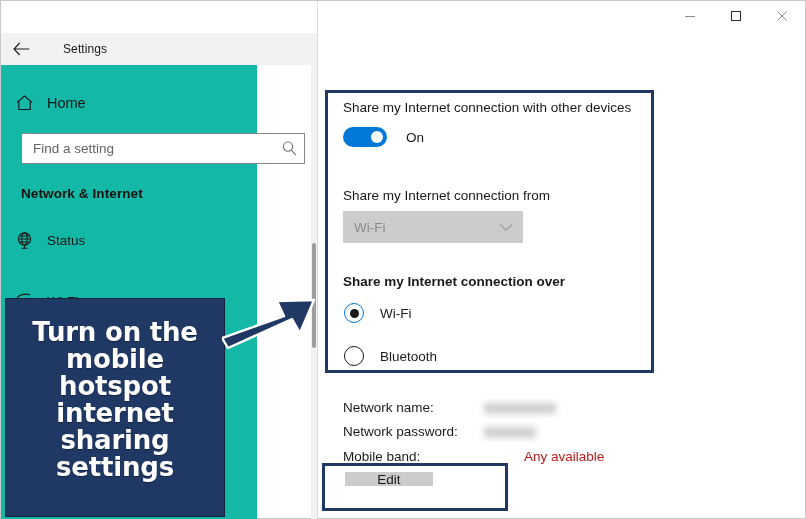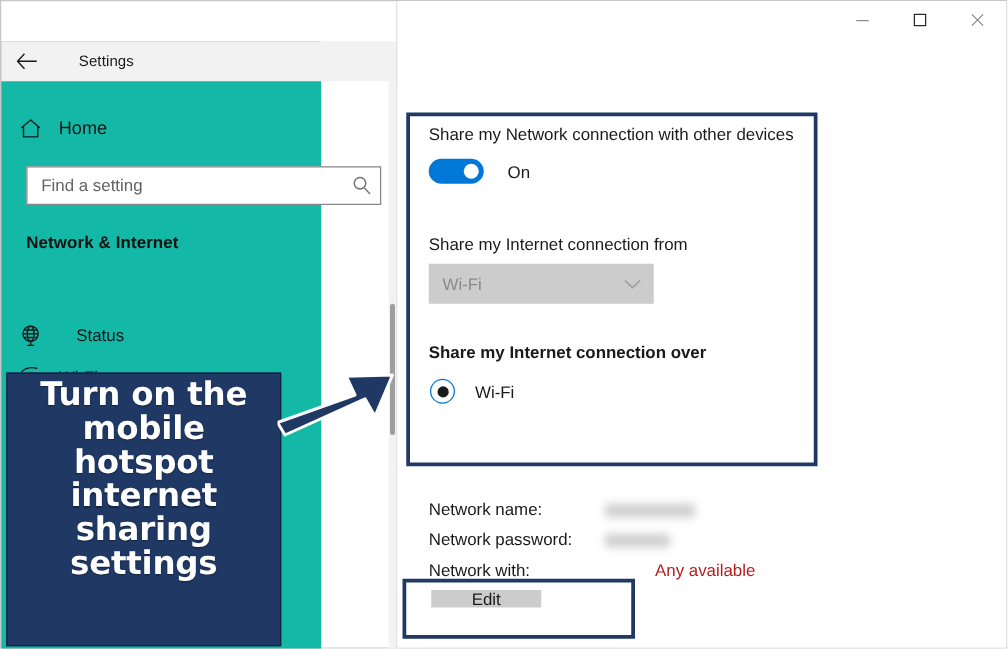--- a/index.html
+++ b/index.html
@@ -113,21 +113,21 @@
   }
 
   .nav-item {
     position: absolute;
     left: 0;
     width: 317px; height: 34px;
     display: flex;
     align-items: center;
     cursor: default;
   }
-  .nav-item.status { top: 218px; gap: 14px; }
+  .nav-item.status { top: 190px; }
   .nav-item.wifi   { top: 251px; }
   .nav-icon-wrap {
     width: 46px;
     display: flex; align-items: center; justify-content: center;
   }
   .nav-label {
     font-size: 13.5px;
     color: #161616;
   }
 
@@ -357,21 +357,21 @@
   .callout {
     position: absolute;
     left: 5px; top: 298px;
     width: 220px; height: 219px;
     background: #1f3864;
     border: 1px solid #14223d;
     box-sizing: border-box;
     display: flex;
     align-items: flex-start;
     justify-content: flex-start;
-    padding-top: 4px;
+    padding-top: 20px;
   }
   .callout-text {
     font-family: "DejaVu Sans", sans-serif;
     font-size: 26px;
     font-weight: bold;
     color: #ffffff;
     text-align: center;
     line-height: 1.04;
     letter-spacing: -.2px;
     text-shadow: 0 1px 1px rgba(0,0,0,.35);
@@ -468,21 +468,21 @@
     <div class="win-btn">
       <svg width="12" height="12" viewBox="0 0 12 12">
         <path d="M1.5 1.5 L10.5 10.5 M10.5 1.5 L1.5 10.5" stroke="#8a8a8a" stroke-width="1"></path>
       </svg>
     </div>
   </div>
 
 
   <div class="highlight-main"></div>
 
-  <div class="lbl lbl-share-devices">Share my Network connection with other devices</div>
+  <div class="lbl lbl-share-devices">Share my Internet connection with other devices</div>
 
   <div class="toggle-row">
     <div class="toggle">
       <span class="knob"></span>
     </div>
     <span class="toggle-state">On</span>
   </div>
 
   <div class="lbl lbl-share-from">Share my Internet connection from</div>
 
@@ -497,28 +497,32 @@
 
   <div class="lbl lbl-share-over">Share my Internet connection over</div>
 
   <div class="radio-row radio-wifi">
     <span class="radio-outer checked">
       <span class="radio-dot"></span>
     </span>
     <span class="radio-label">Wi-Fi</span>
   </div>
 
+  <div class="radio-row radio-bt">
+    <span class="radio-outer"></span>
+    <span class="radio-label">Bluetooth</span>
+  </div>
 
   <div class="info-row info-name">Network name:</div>
   <div class="redacted red-name"></div>
 
   <div class="info-row info-pass">Network password:</div>
   <div class="redacted red-pass"></div>
 
-  <div class="info-row info-band">Network with:</div>
+  <div class="info-row info-band">Mobile band:</div>
   <div class="info-val val-band">Any available</div>
 
   <div class="highlight-edit"></div>
   <div class="edit-btn">Edit</div>
 
   <div class="callout">
     <span class="callout-text">Turn on the mobile hotspot internet sharing settings</span>
   </div>
 
   <svg class="callout-arrow" viewBox="0 0 100 70">

